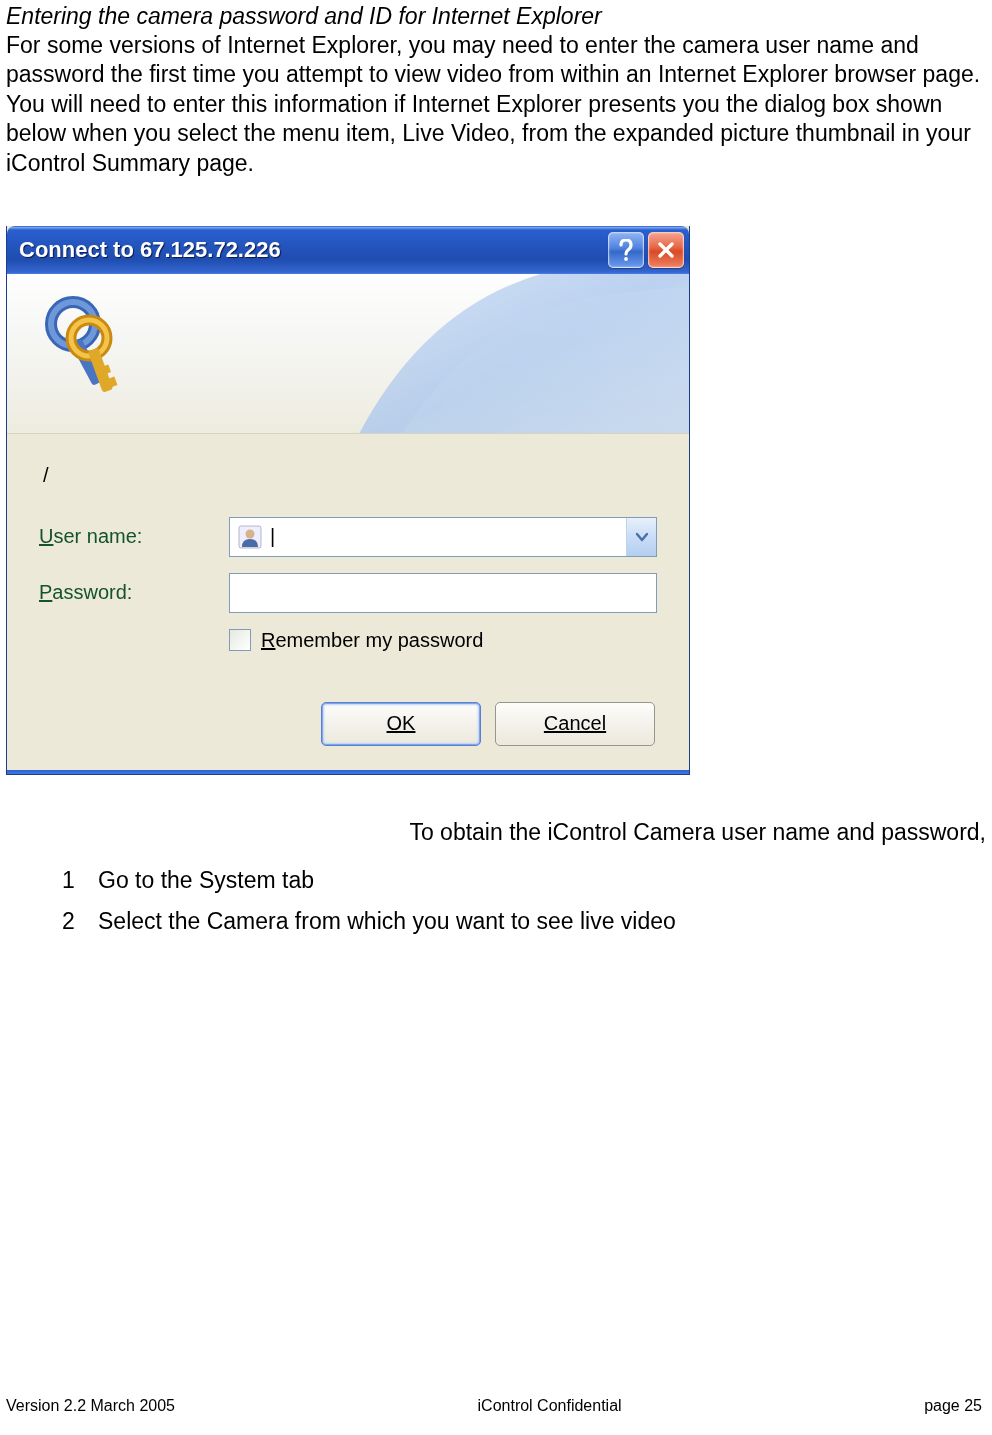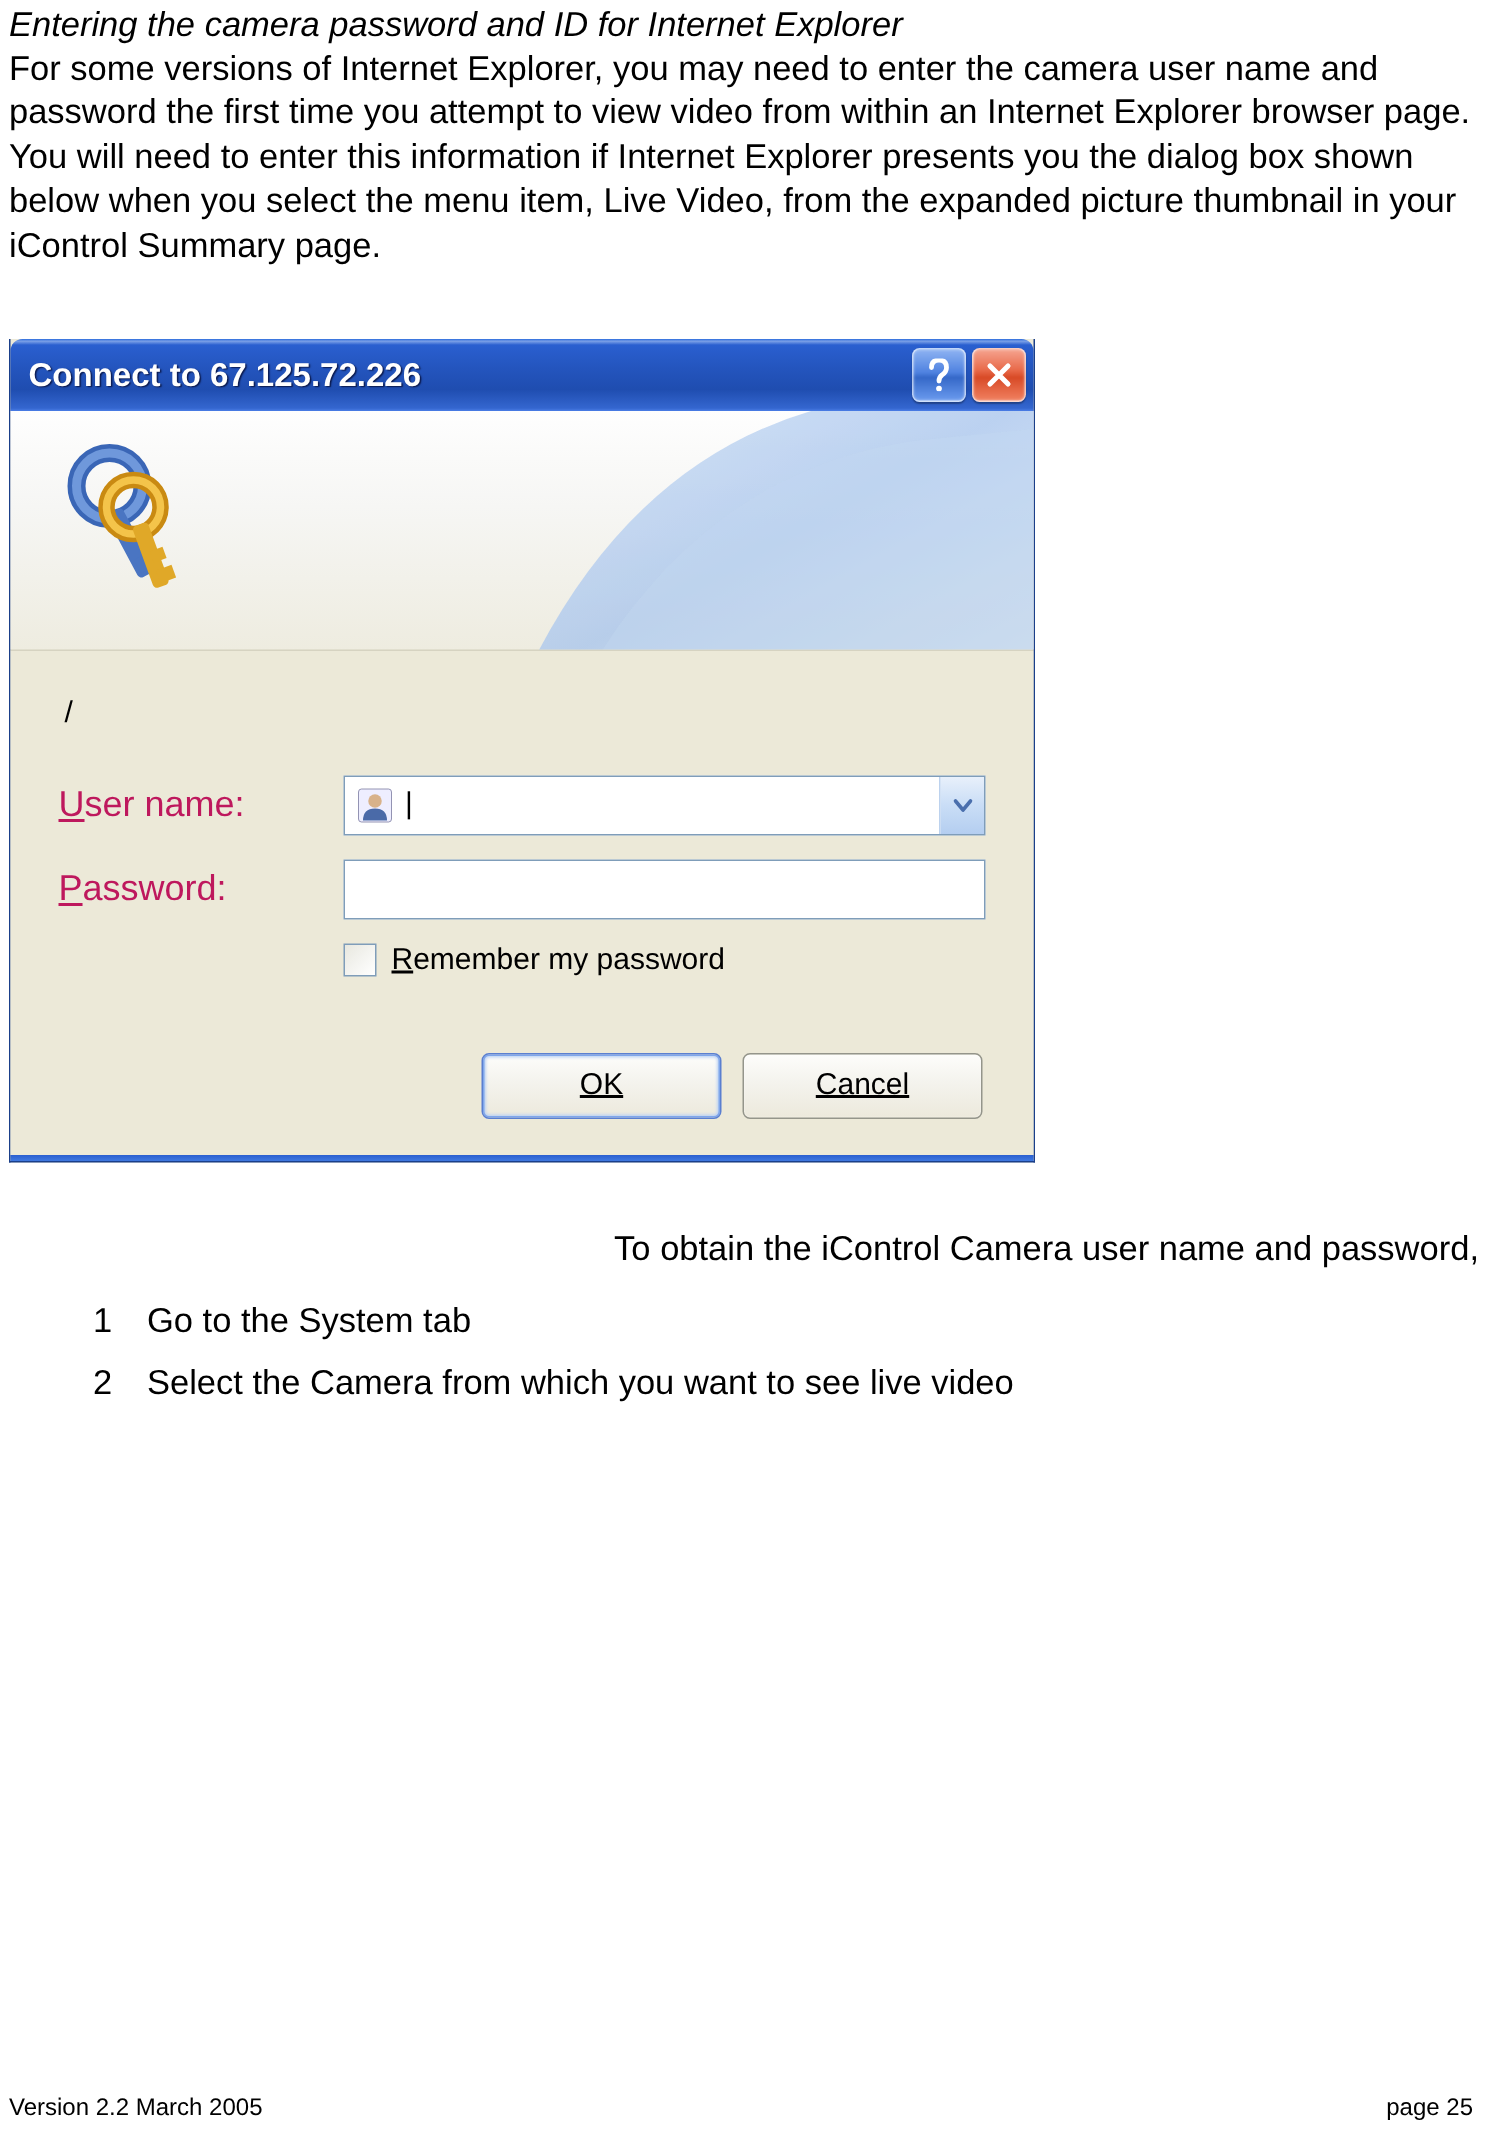--- a/index.html
+++ b/index.html
@@ -108,23 +108,23 @@
       color: #000;
       margin: 12px 0 30px 4px;
     }
     .form-row {
       display: flex;
       align-items: center;
       margin-bottom: 16px;
     }
     .form-label {
       font-family: Tahoma, sans-serif;
-      font-size: 24px;
+      font-size: 20px;
       width: 190px;
-      color: #be185d;
+      color: #14532d;
     }
     .form-label .ul { text-decoration: underline; }
     .combo-field {
       flex: 1;
       height: 40px;
       background: #fff;
       border: 1px solid #7f9db9;
       display: flex;
       align-items: center;
       padding: 0 0 0 8px;
@@ -324,14 +324,15 @@
     </div>
     <div class="step">
       <span class="num">2</span>
       <span>Select the Camera from which you want to see live video</span>
     </div>
   </div>
 </div>
 
 <div class="footer">
   <span>Version 2.2 March 2005</span>
+  <span class="footer-center">iControl      Confidential</span>
   <span>page 25</span>
 </div>
 
 </body></html>

